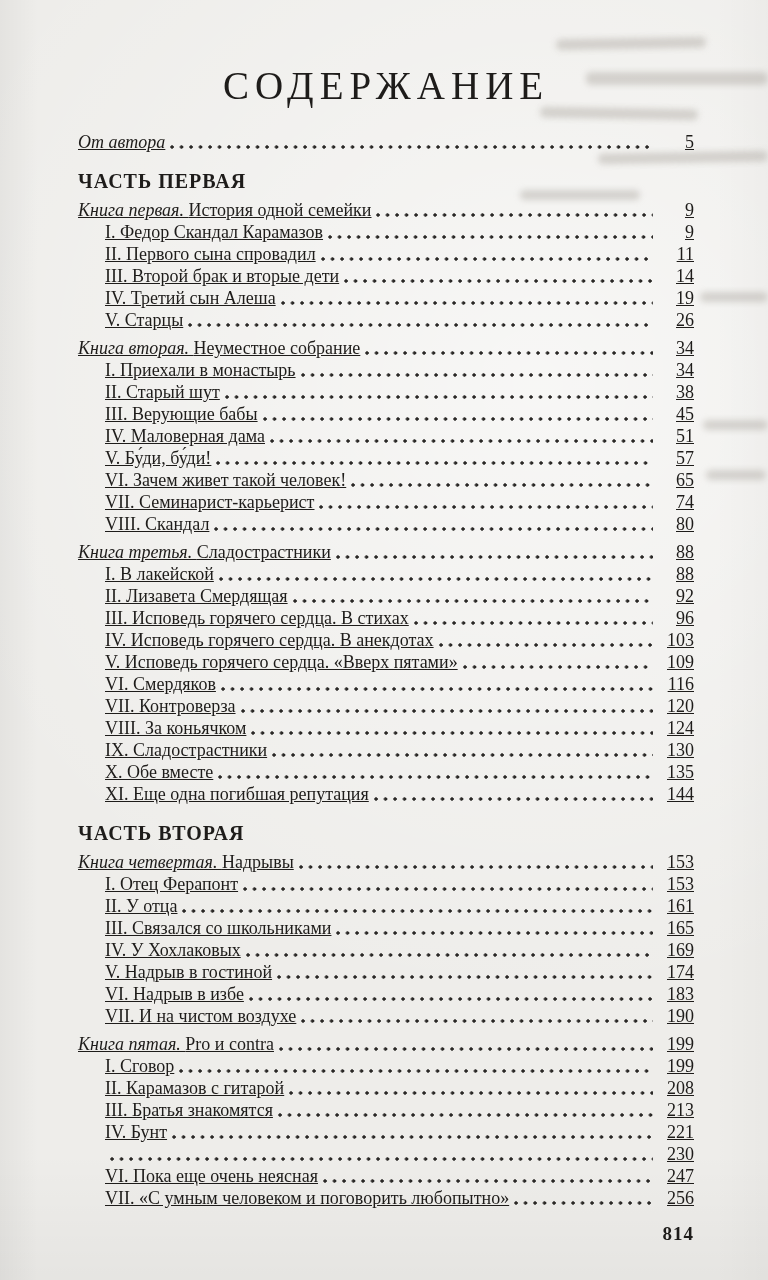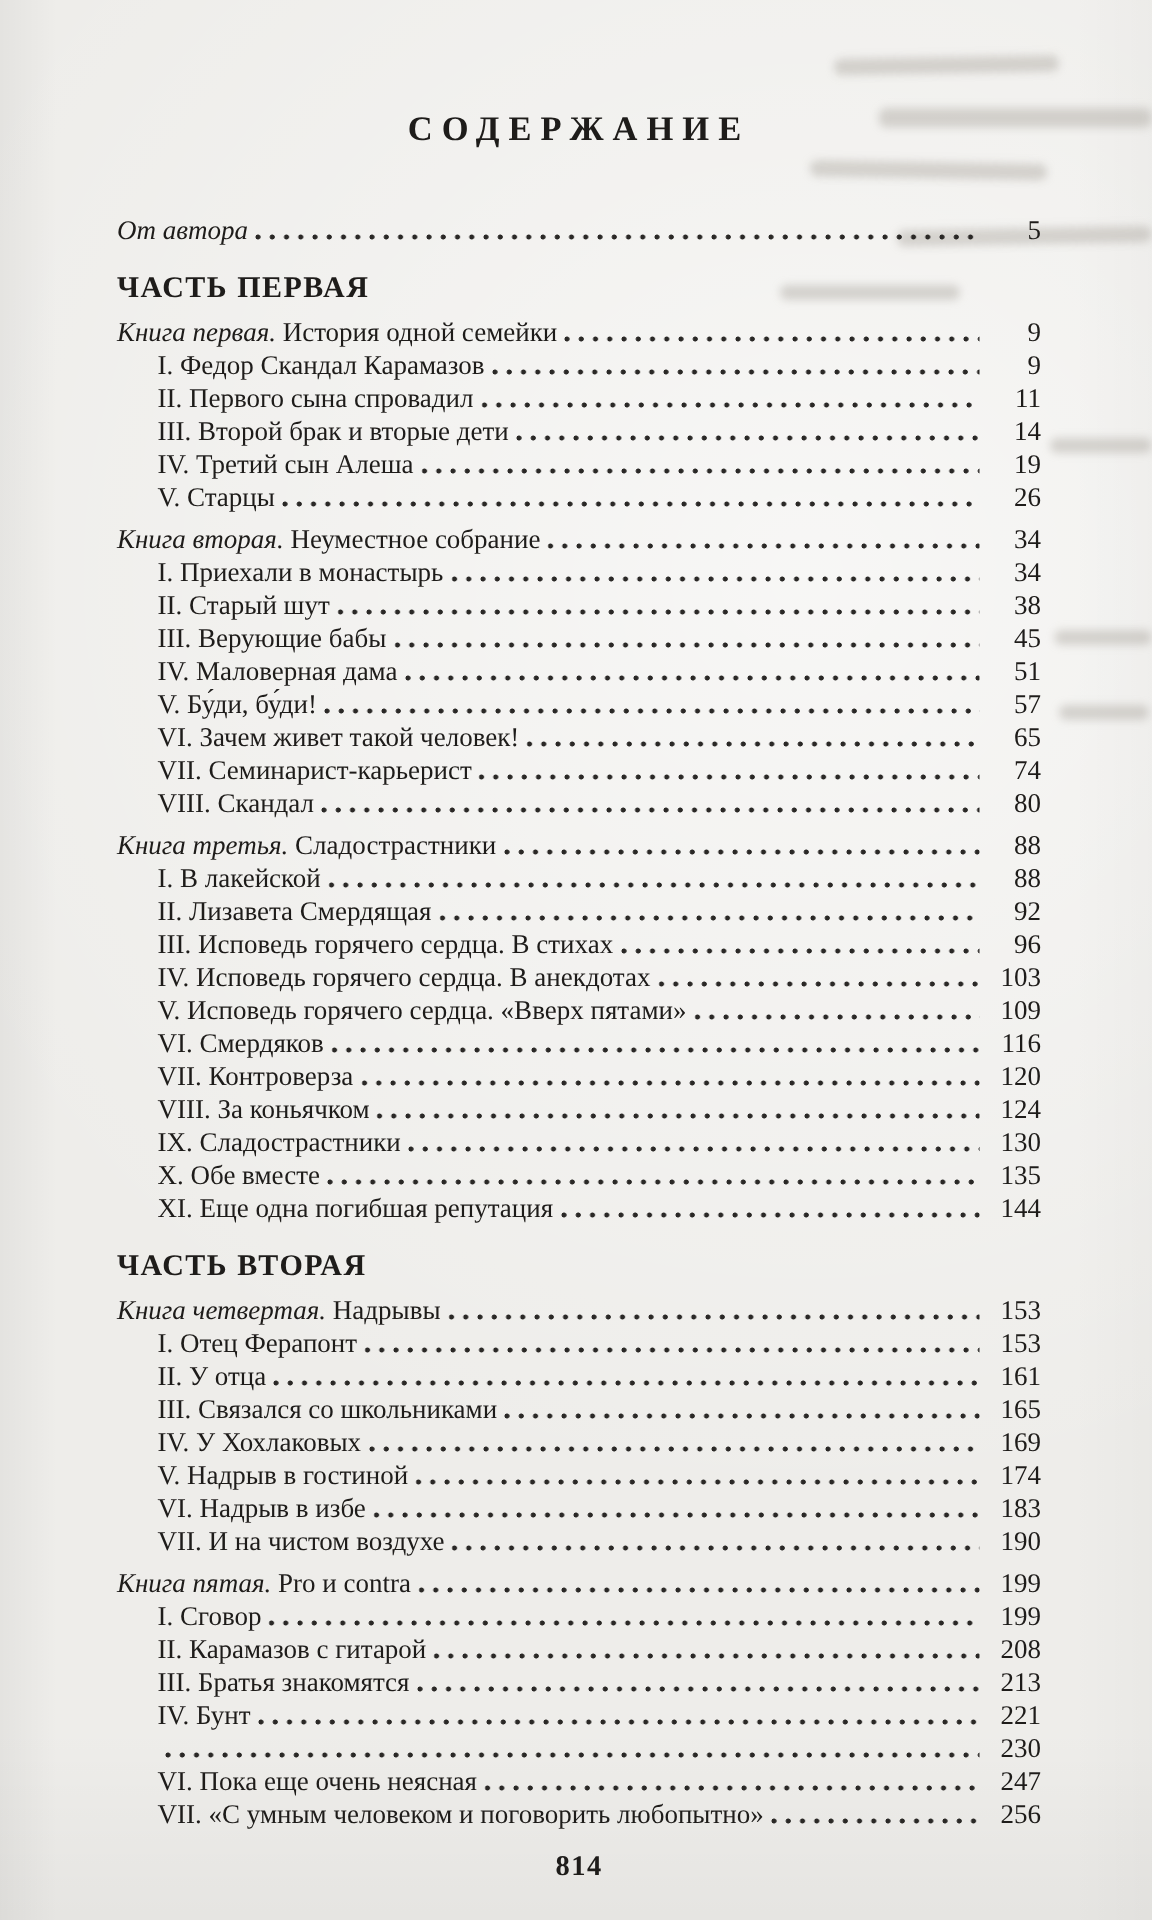--- a/index.html
+++ b/index.html
@@ -28,34 +28,35 @@
   }
   
   .bleed{
     position:absolute;
     background:rgba(150,144,136,0.34);
     border-radius:5px;
     filter:blur(3px);
     pointer-events:none;
   }
   h1.title{
-    font-size:23px;
-    font-weight:700;
+    font-size:39px;
+    font-weight:400;
     letter-spacing:6px;
     text-align:center;
     line-height:36px;
-    margin-bottom:38px;
+    margin-bottom:27px;
     white-space:nowrap;
   }
   .toc{ position:relative; }
   .row{
     display:flex;
     align-items:flex-end;
     line-height:22px;
     font-size:18px;
+    text-decoration:underline;
   }
   .row .label{ white-space:nowrap; }
   .row .bk{ font-style:italic; }
   .row.front .txt{ font-style:italic; }
   .row.book{ margin-top:6px; }
   .row.chapter{ padding-left:27px; }
   .leader{
     flex:1;
     min-width:10px;
     height:22px;
@@ -73,21 +74,21 @@
   .part-heading{
     font-size:20px;
     font-weight:700;
     letter-spacing:1px;
     text-align:left;
     line-height:24px;
     margin:16px 0 6px 0;
   }
   .folio{
     margin-top:14px;
-    text-align:center;
+    text-align:right;
     font-size:19px;
     font-weight:700;
     letter-spacing:1px;
     line-height:22px;
   }
 </style>
 </head>
 <body>
 
 <div class="page">

